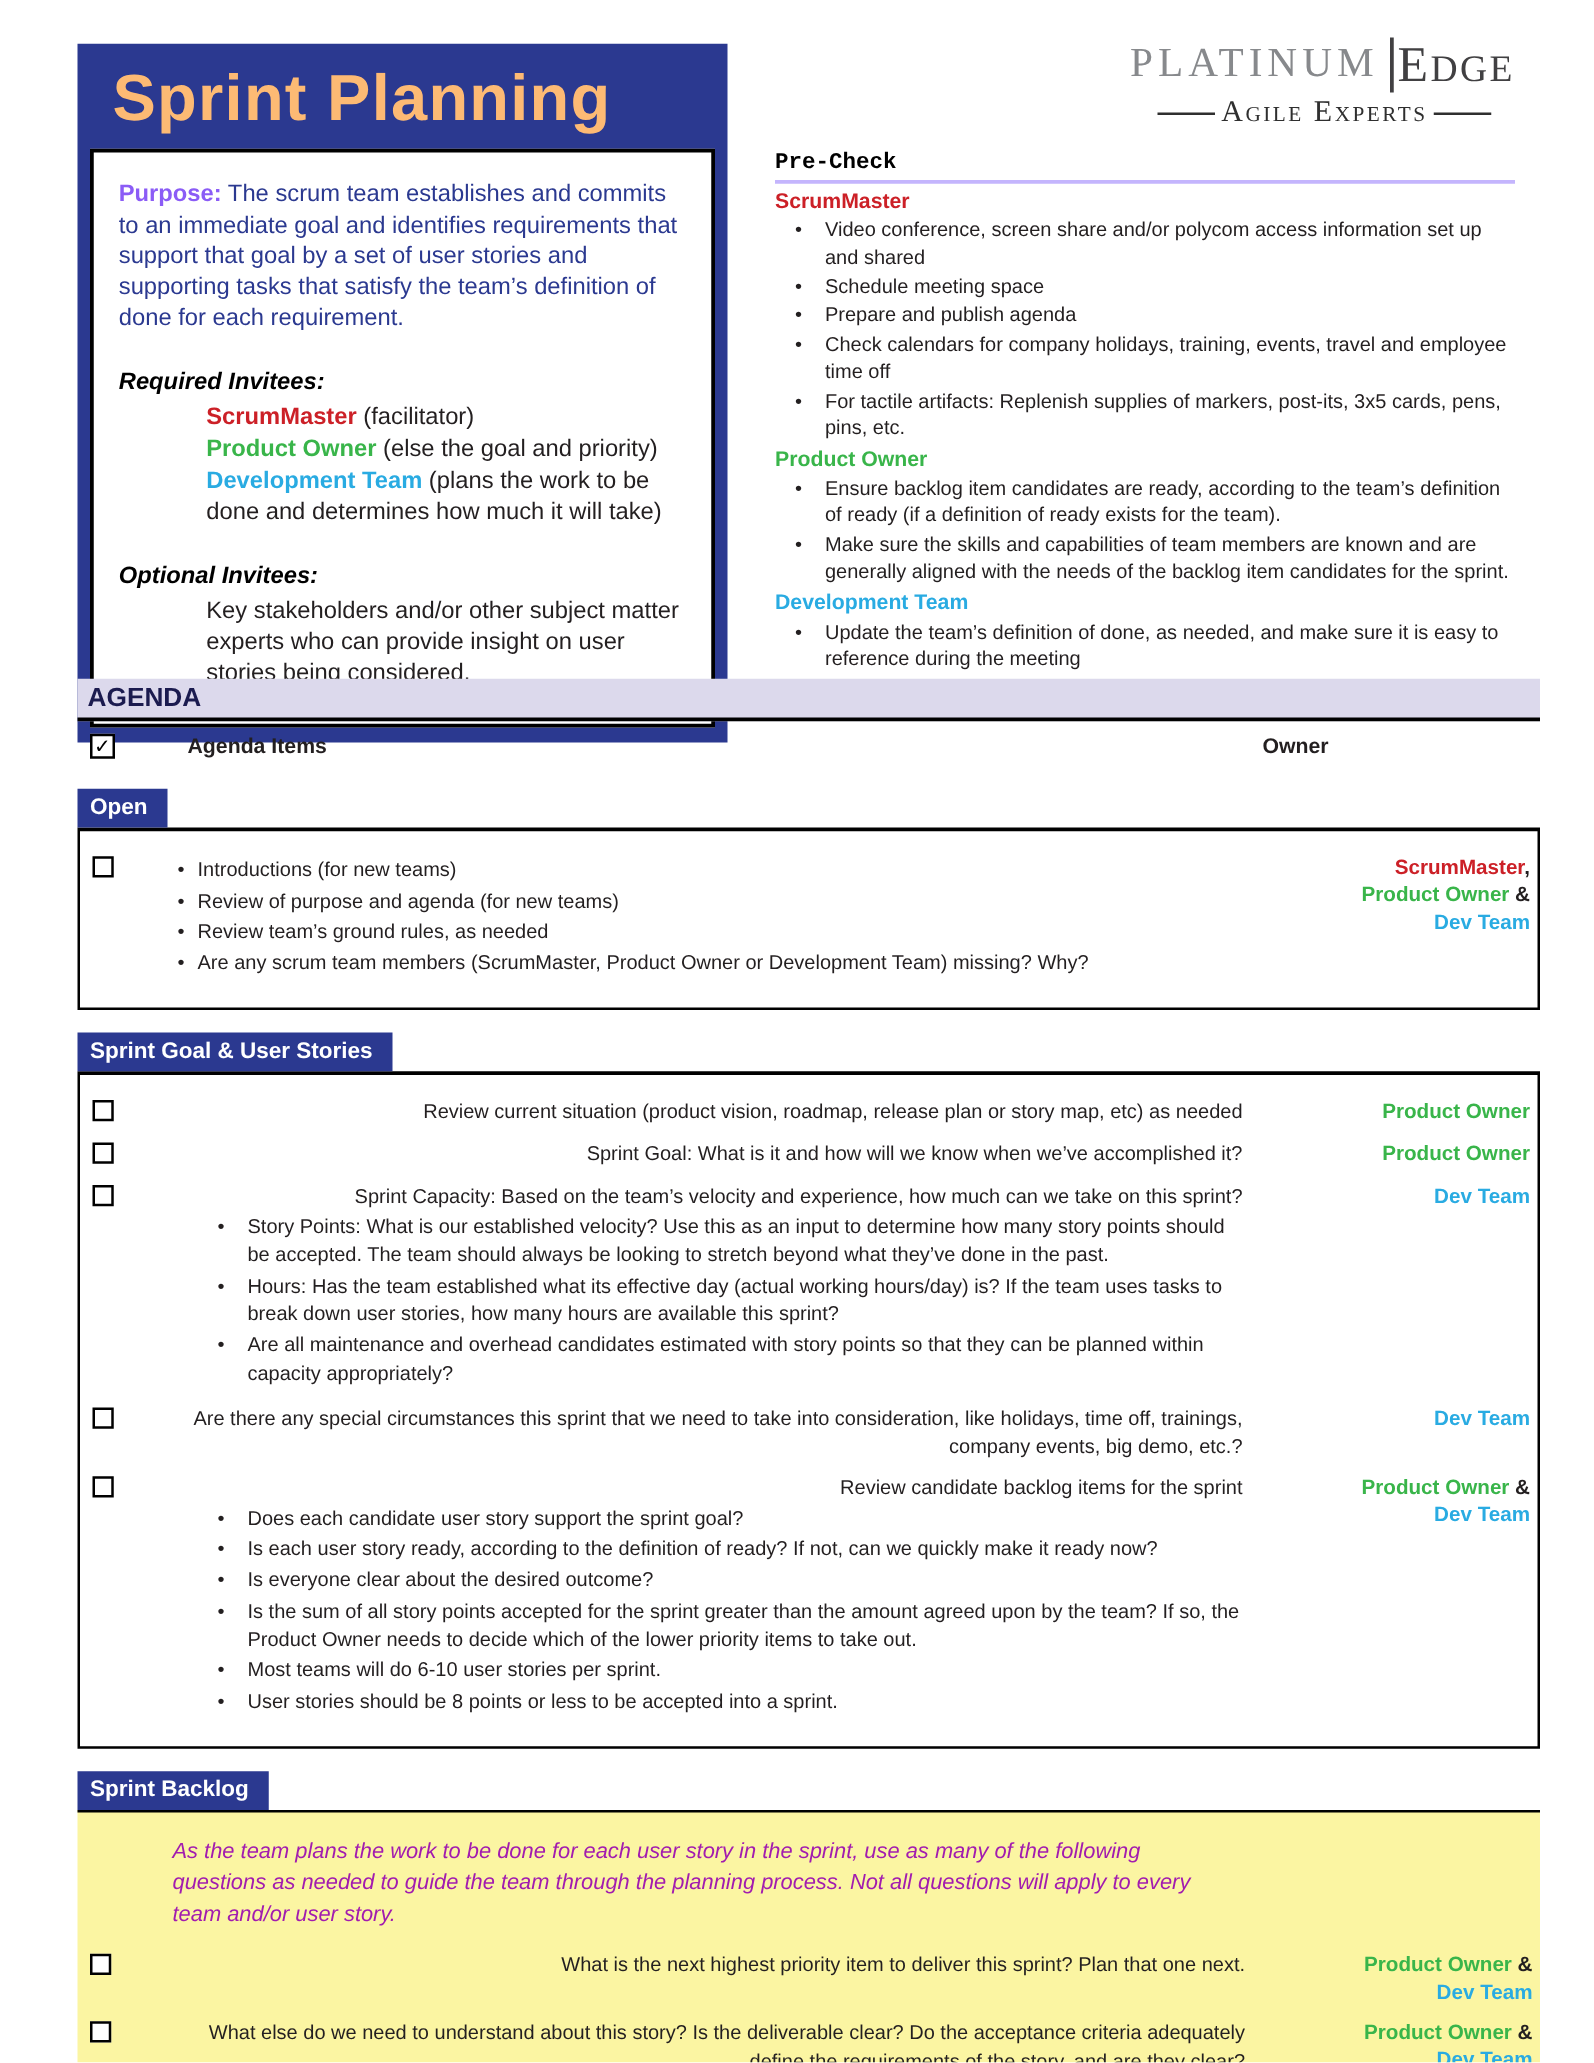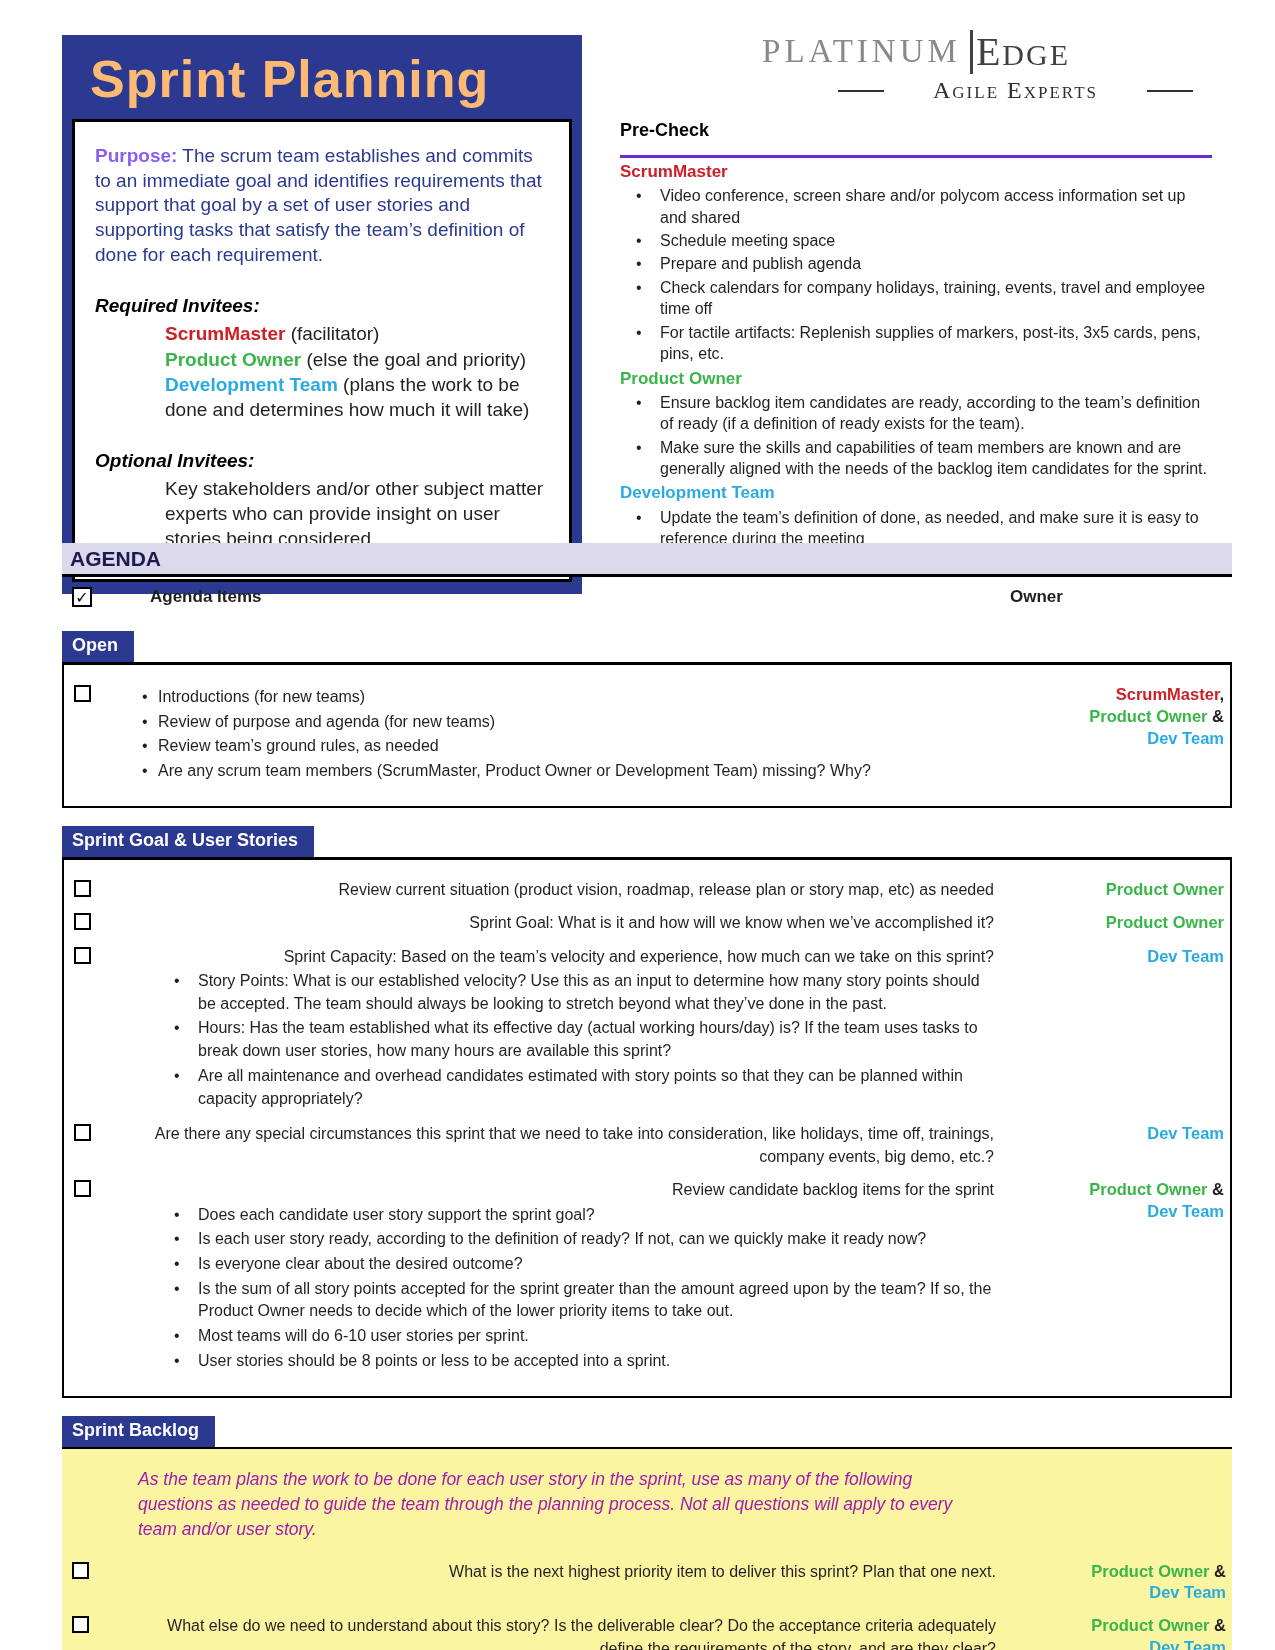--- a/index.html
+++ b/index.html
@@ -18,29 +18,29 @@
   .purpose { font-size:19px; line-height:1.3; color:#2b3990; }
   .purpose-label { font-weight:bold; color:#8b5cf6; }
   .inv-label { font-weight:bold; color:#000; font-size:19px; margin-top:28px;font-style:italic; }
   .invitee-list { margin-top:4px; }
   .invitee-line { margin-left:70px; font-size:19px; line-height:1.32; }
   .invitee-role { font-weight:bold; }
   .invitee-desc { color:#231f20; }
   .opt-text { margin-left:70px; font-size:19px; line-height:1.32; margin-top:4px; }
   
   .header-right { position:absolute; left:620px; top:28px; width:592px; }
-  .logo { display:flex; justify-content:center; align-items:center; }
+  .logo { display:flex; justify-content:flex-end; align-items:center; }
   .logo-platinum { font-family:"Liberation Serif", serif; font-size:33px; letter-spacing:4px; color:#87898c; }
   .logo-divider { width:3px; height:44px; background:#414042; margin:0 3px 0 9px; }
   .logo-edge { font-family:"Liberation Serif", serif; font-size:30px; letter-spacing:2px; color:#414042; display:inline-block; }
   .logo-edge::first-letter { font-size:40px; }
-  .logo-tagline { display:flex; justify-content:flex-end; align-items:center; margin:2px 14px 0 0;gap:44px; }
+  .logo-tagline { display:flex; justify-content:flex-end; align-items:center; margin:2px 14px 0 0; }
   .tag-bar { width:46px; height:2px; background:#2f2f2f; margin:0 5px; }
   .tag-text { font-family:"Liberation Serif", serif; font-variant:small-caps; font-size:24px; letter-spacing:2px; color:#2f2f2f; }
-  .precheck-title { font-size:18px; font-weight:bold; color:#000; border-bottom:3px solid #6d28d9; padding-bottom:14px; margin-top:16px; }
+  .precheck-title { font-size:18px; font-weight:bold; color:#000; border-bottom:3px solid #c4b5fd; padding-bottom:4px; margin-top:16px;font-family:Liberation Mono, monospace; }
   .pc-role { font-size:17px; font-weight:bold; margin-top:3px; line-height:1.3; }
   .pc-item { display:flex; font-size:16px; line-height:1.34; margin:2px 0; color:#231f20; }
   .pc-bullet { flex:none; width:40px; padding-left:16px; }
   .pc-text { flex:1; }
   
   .agenda-wrap { position:absolute; left:62px; top:543px; width:1170px; }
   .agenda-bar { background:#dcd9ec; border-bottom:3px solid #000; font-size:21px; font-weight:bold; color:#1b1b4f; padding:4px 8px 3px 8px; }
   .agenda-header { display:flex; align-items:center; padding:10px 0 6px 10px; }
   .cbx { display:inline-block; width:17px; height:17px; border:2px solid #000; background:#fff; flex:none; }
   .cbx-check { width:20px; height:20px; font-size:16px; line-height:17px; text-align:center; color:#000; }

